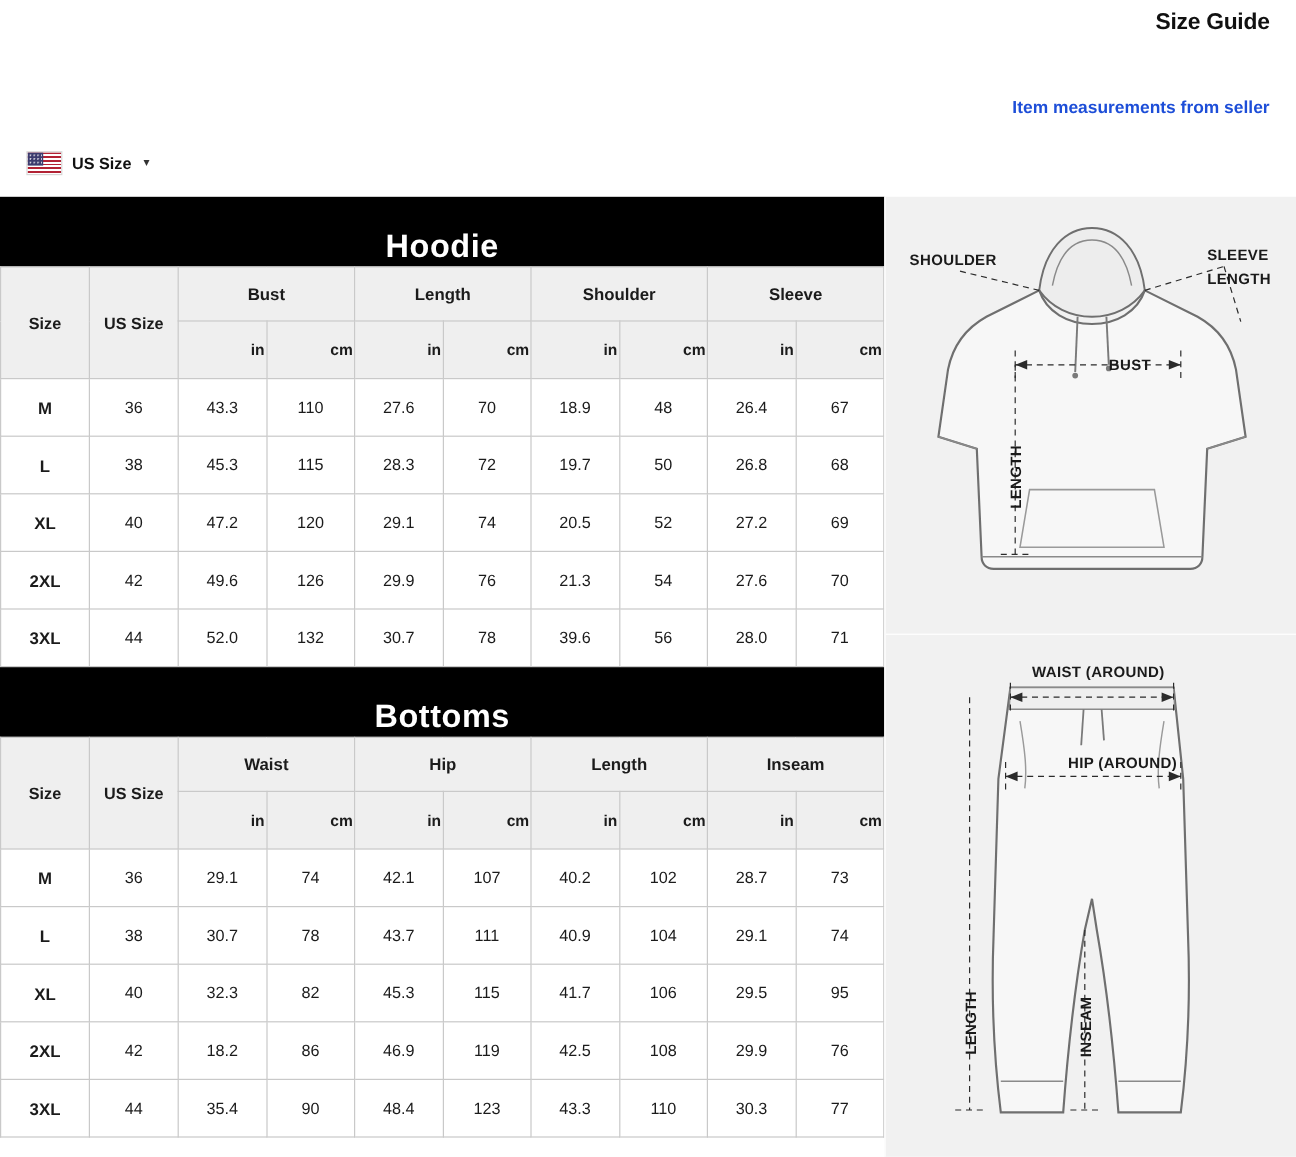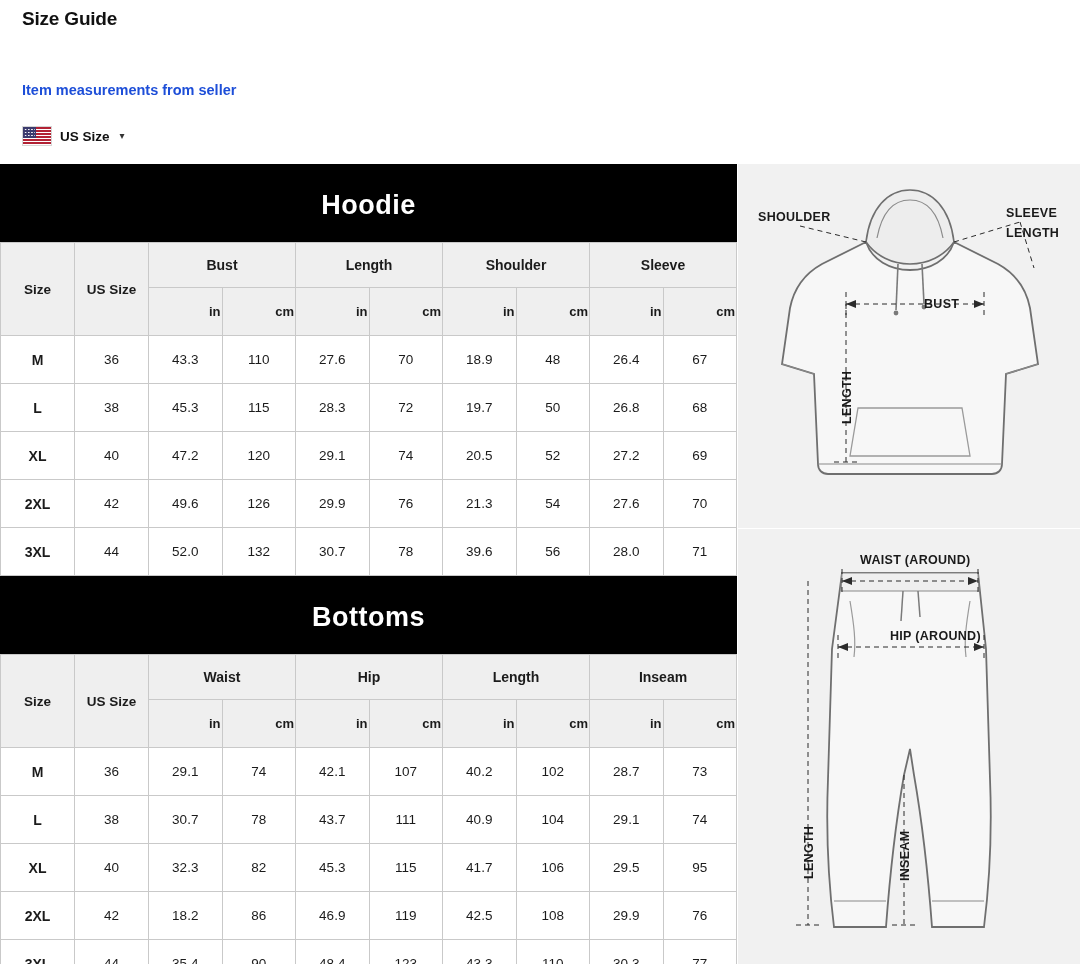--- a/index.html
+++ b/index.html
@@ -15,20 +15,21 @@
   }
   .page {
     position: relative;
     width: 1080px;
     height: 964px;
   }
 
   
   .header {
     padding: 0 22px;
+    text-align: right;
   }
   .page-title {
     font-size: 19px;
     font-weight: bold;
     letter-spacing: -0.2px;
     margin: 8px 0 0 0;
     color: #111;
   }
   .subtitle {
     font-size: 14.5px;
@@ -106,21 +107,21 @@
   }
 
   
   .band {
     background: #000000;
     color: #ffffff;
     text-align: center;
     font-size: 27px;
     font-weight: bold;
     letter-spacing: 0.5px;
-    height: 78px;
+    height: 58px;
     line-height: 82px;
   }
   table.size {
     border-collapse: collapse;
     width: 737px;
     table-layout: fixed;
   }
   table.size th, table.size td {
     border: 1px solid #c9c9c9;
     text-align: center;

